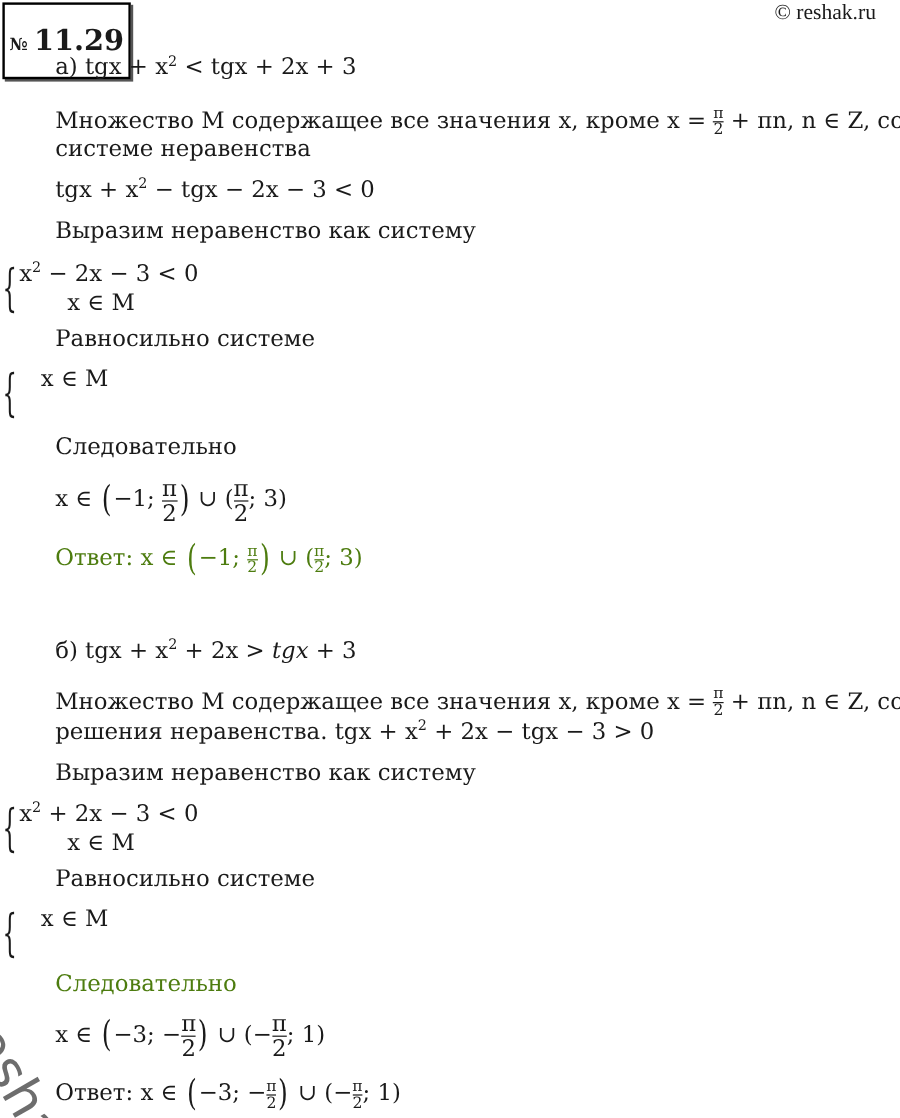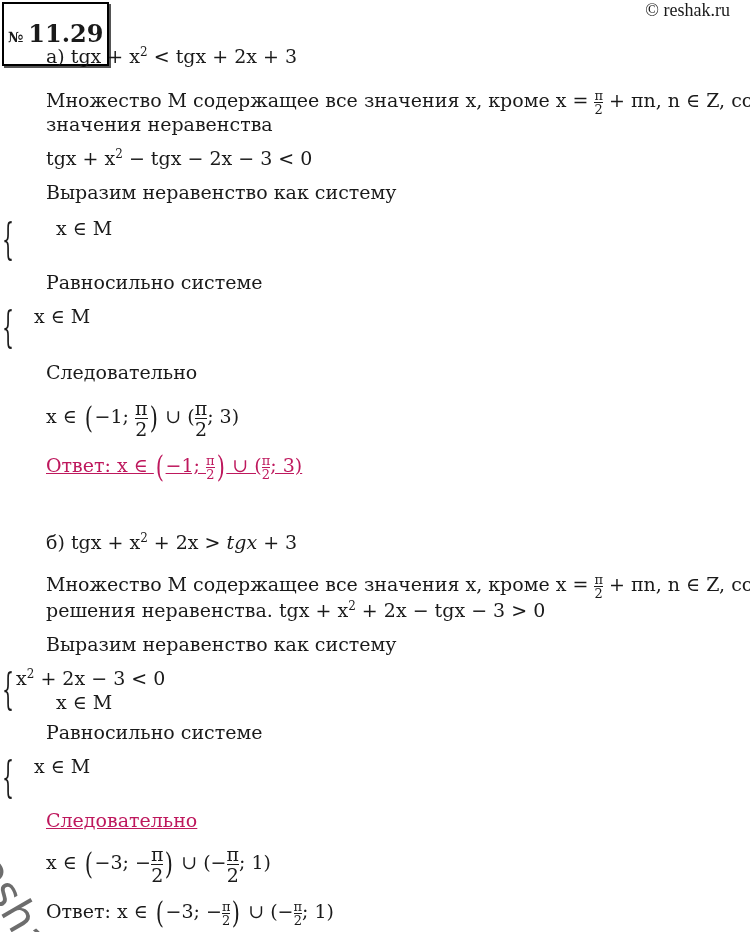--- a/index.html
+++ b/index.html
@@ -2,21 +2,21 @@
 <html><head>
 <meta charset="utf-8">
 <style>
   html, body { margin: 0; padding: 0; background: #ffffff; }
   body {
     width: 750px; height: 932px; position: relative; overflow: hidden;
     font-family: "DejaVu Serif", "Liberation Serif", serif;
     color: #1a1a1a;
   }
   .line { position: absolute; left: 2px; font-size: 19px; line-height: 24px; white-space: nowrap; margin-left: 44px; }
-  .gray { color: #be185d; text-decoration: underline; }
+  .gray { color: #4d7c0f; }
   .hdr {
     position: absolute; left: 2px; top: 2px; border: 2px solid #000;
     padding: 15px 4px; height: 30px; line-height: 30px;
     box-shadow: 2px 2px 0 #555;
     font-family: "DejaVu Serif", serif;
   }
   .hdr .no { font-size: 14px; font-weight: bold; }
   .hdr .num { font-size: 24px; font-weight: bold; }
   .copy { position: absolute; right: 20px; top: 0; font-size: 18px; font-family: "Liberation Serif", serif; }
   sup { font-size: 12px; line-height: 0; }
@@ -41,28 +41,29 @@
 
 <div class="hdr">
   <span class="no">№</span>
   <span class="num">11.29</span>
 </div>
 <div class="copy">© reshak.ru</div>
 
 <div class="line" style="top:44px"><span>а) tgx + x</span><sup>2</sup><span> &lt; tgx + 2x + 3</span></div>
 
 <div class="line" style="top:88px"><span>Множество M содержащее все значения x, кроме x = </span><span class="frac"><span>π</span><span class="den">2</span></span><span> + πn, n ∈ Z, содержит все</span></div>
-<div class="line" style="top:112px">значения неравенства</div>
+<div class="line" style="top:112px">системе неравенства</div>
 
 <div class="line" style="top:146px"><span>tgx + x</span><sup>2</sup><span> − tgx − 2x − 3 &lt; 0</span></div>
 
 <div class="line" style="top:180px">Выразим неравенство как систему</div>
 
 <div class="sys" style="top:216px">
   <span class="brace">{</span>
+  <div class="r1"><span>x</span><sup>2</sup><span> − 2x − 3 &lt; 0</span></div>
   <div class="r2" style="padding-left:54px">x ∈ M</div>
 </div>
 
 <div class="line" style="top:270px">Равносильно системе</div>
 
 <div class="sys" style="top:304px">
   <span class="brace">{</span>
   <div class="r2" style="padding-left:32px">x ∈ M</div>
 </div>
 

